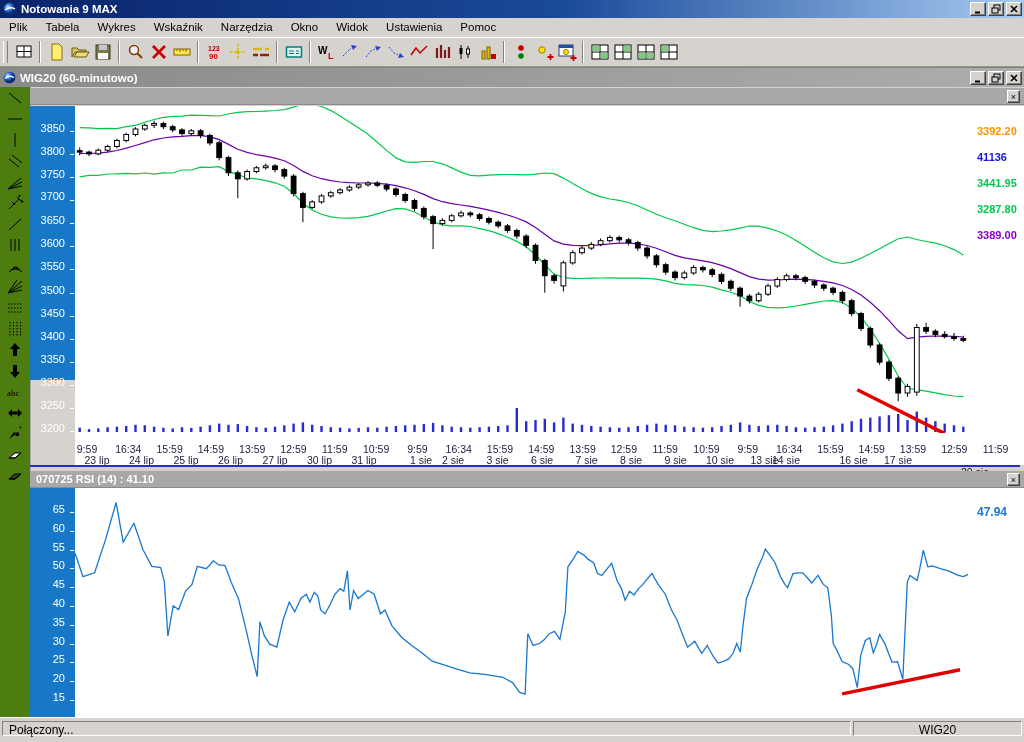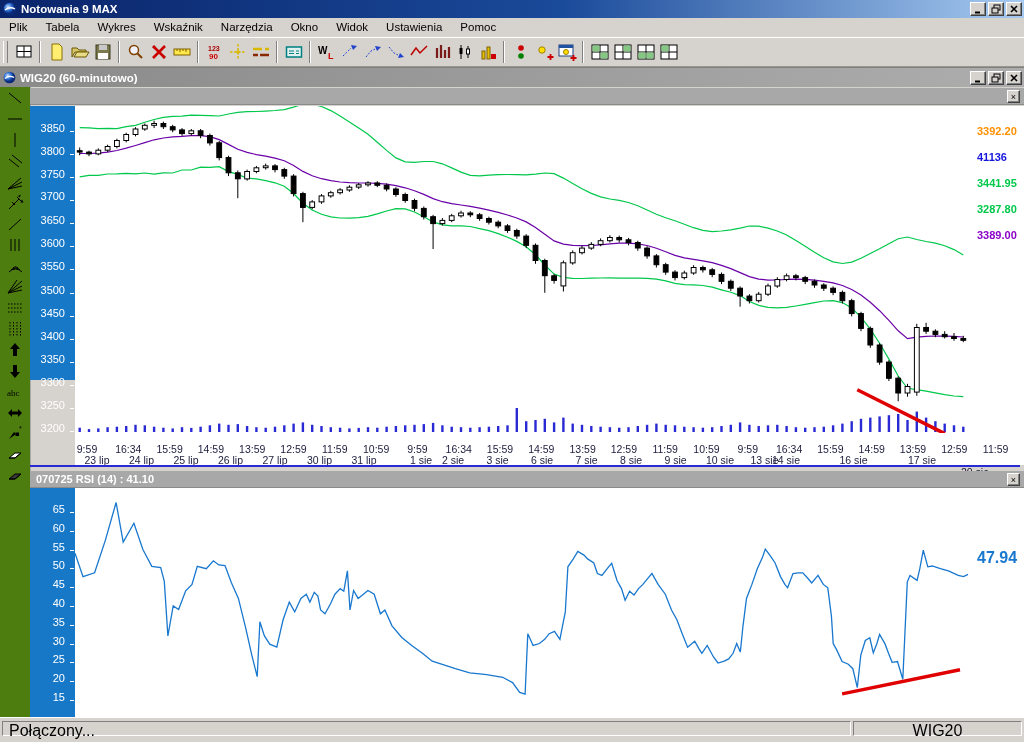--- a/index.html
+++ b/index.html
@@ -51,25 +51,25 @@
   #main-plot{left:75px;top:38px;width:949px;height:340px;}
   #rsi-plot{left:75px;top:420px;width:949px;height:229px;}
   #plot-bg{position:absolute;left:75px;top:38px;width:949px;height:327px;background:#fff;}
   .xlabels{position:absolute;left:75px;width:949px;height:11px;font-size:10.5px;color:#1c1c3c;background:#fff;}
   .xlabels span{position:absolute;transform:translateX(-50%);white-space:nowrap;}
   #time-labels{top:375px;}
   #date-labels{top:386px;}
   .bottom-line{position:absolute;left:30px;top:397px;width:990px;height:2px;background:#2A2AD4;}
   #rsi-info{top:403px;}
   .right-val{position:absolute;left:977px;font-size:11px;font-weight:bold;white-space:nowrap;}
-  #rsi-value{position:absolute;left:977px;top:437px;font-size:16px;font-weight:bold;margin-top:44px;}
+  #rsi-value{position:absolute;left:977px;top:437px;font-size:12px;font-weight:bold;}
   
   .statusbar{position:absolute;left:0;top:717px;width:1024px;height:25px;background:#D6D3CE;border-top:1px solid #fff;}
   .status-panel{position:absolute;top:3px;height:15px;border:1px solid;border-color:#808080 #fff #fff #808080;
-    font-size:16px;line-height:17px;padding-left:6px;box-sizing:border-box;background:#D6D3CE;}
+    font-size:12px;line-height:17px;padding-left:6px;box-sizing:border-box;background:#D6D3CE;}
   #status-left{left:2px;width:849px;}
   #status-right{left:853px;width:169px;text-align:center;padding-left:0;}
   .white-bg-under-labels{position:absolute;left:75px;top:365px;width:949px;height:32px;background:#fff;}
 </style>
 </head>
 <body>
 
 <div id="app">
   <div class="titlebar">
     <span class="app-icon">
@@ -975,21 +975,21 @@
         <span style="left: 378px;">2 sie</span>
         <span style="left: 422.5px;">3 sie</span>
         <span style="left: 467px;">6 sie</span>
         <span style="left: 511.5px;">7 sie</span>
         <span style="left: 556px;">8 sie</span>
         <span style="left: 600.5px;">9 sie</span>
         <span style="left: 645px;">10 sie</span>
         <span style="left: 689.5px;">13 sie</span>
         <span style="left: 692px; margin-left: 19px;">14 sie</span>
         <span style="left: 778.5px;">16 sie</span>
-        <span style="left: 823px; margin-left: 24px;">17 sie</span>
+        <span style="left: 823px;">17 sie</span>
         <span style="left: 900px; margin-top: 12px;">20 sie</span>
       </div>
     <div class="bottom-line"></div>
     <div id="right-values">
         <div class="right-val" style="color: rgb(255, 144, 0); top: 57px;">3392.20</div>
         <div class="right-val" style="color: rgb(21, 21, 224); top: 83px;">41136</div>
         <div class="right-val" style="color: rgb(0, 200, 75); top: 109px;">3441.95</div>
         <div class="right-val" style="color: rgb(0, 200, 75); top: 135px;">3287.80</div>
         <div class="right-val" style="color: rgb(138, 0, 200); top: 161px;">3389.00</div>
       </div>

